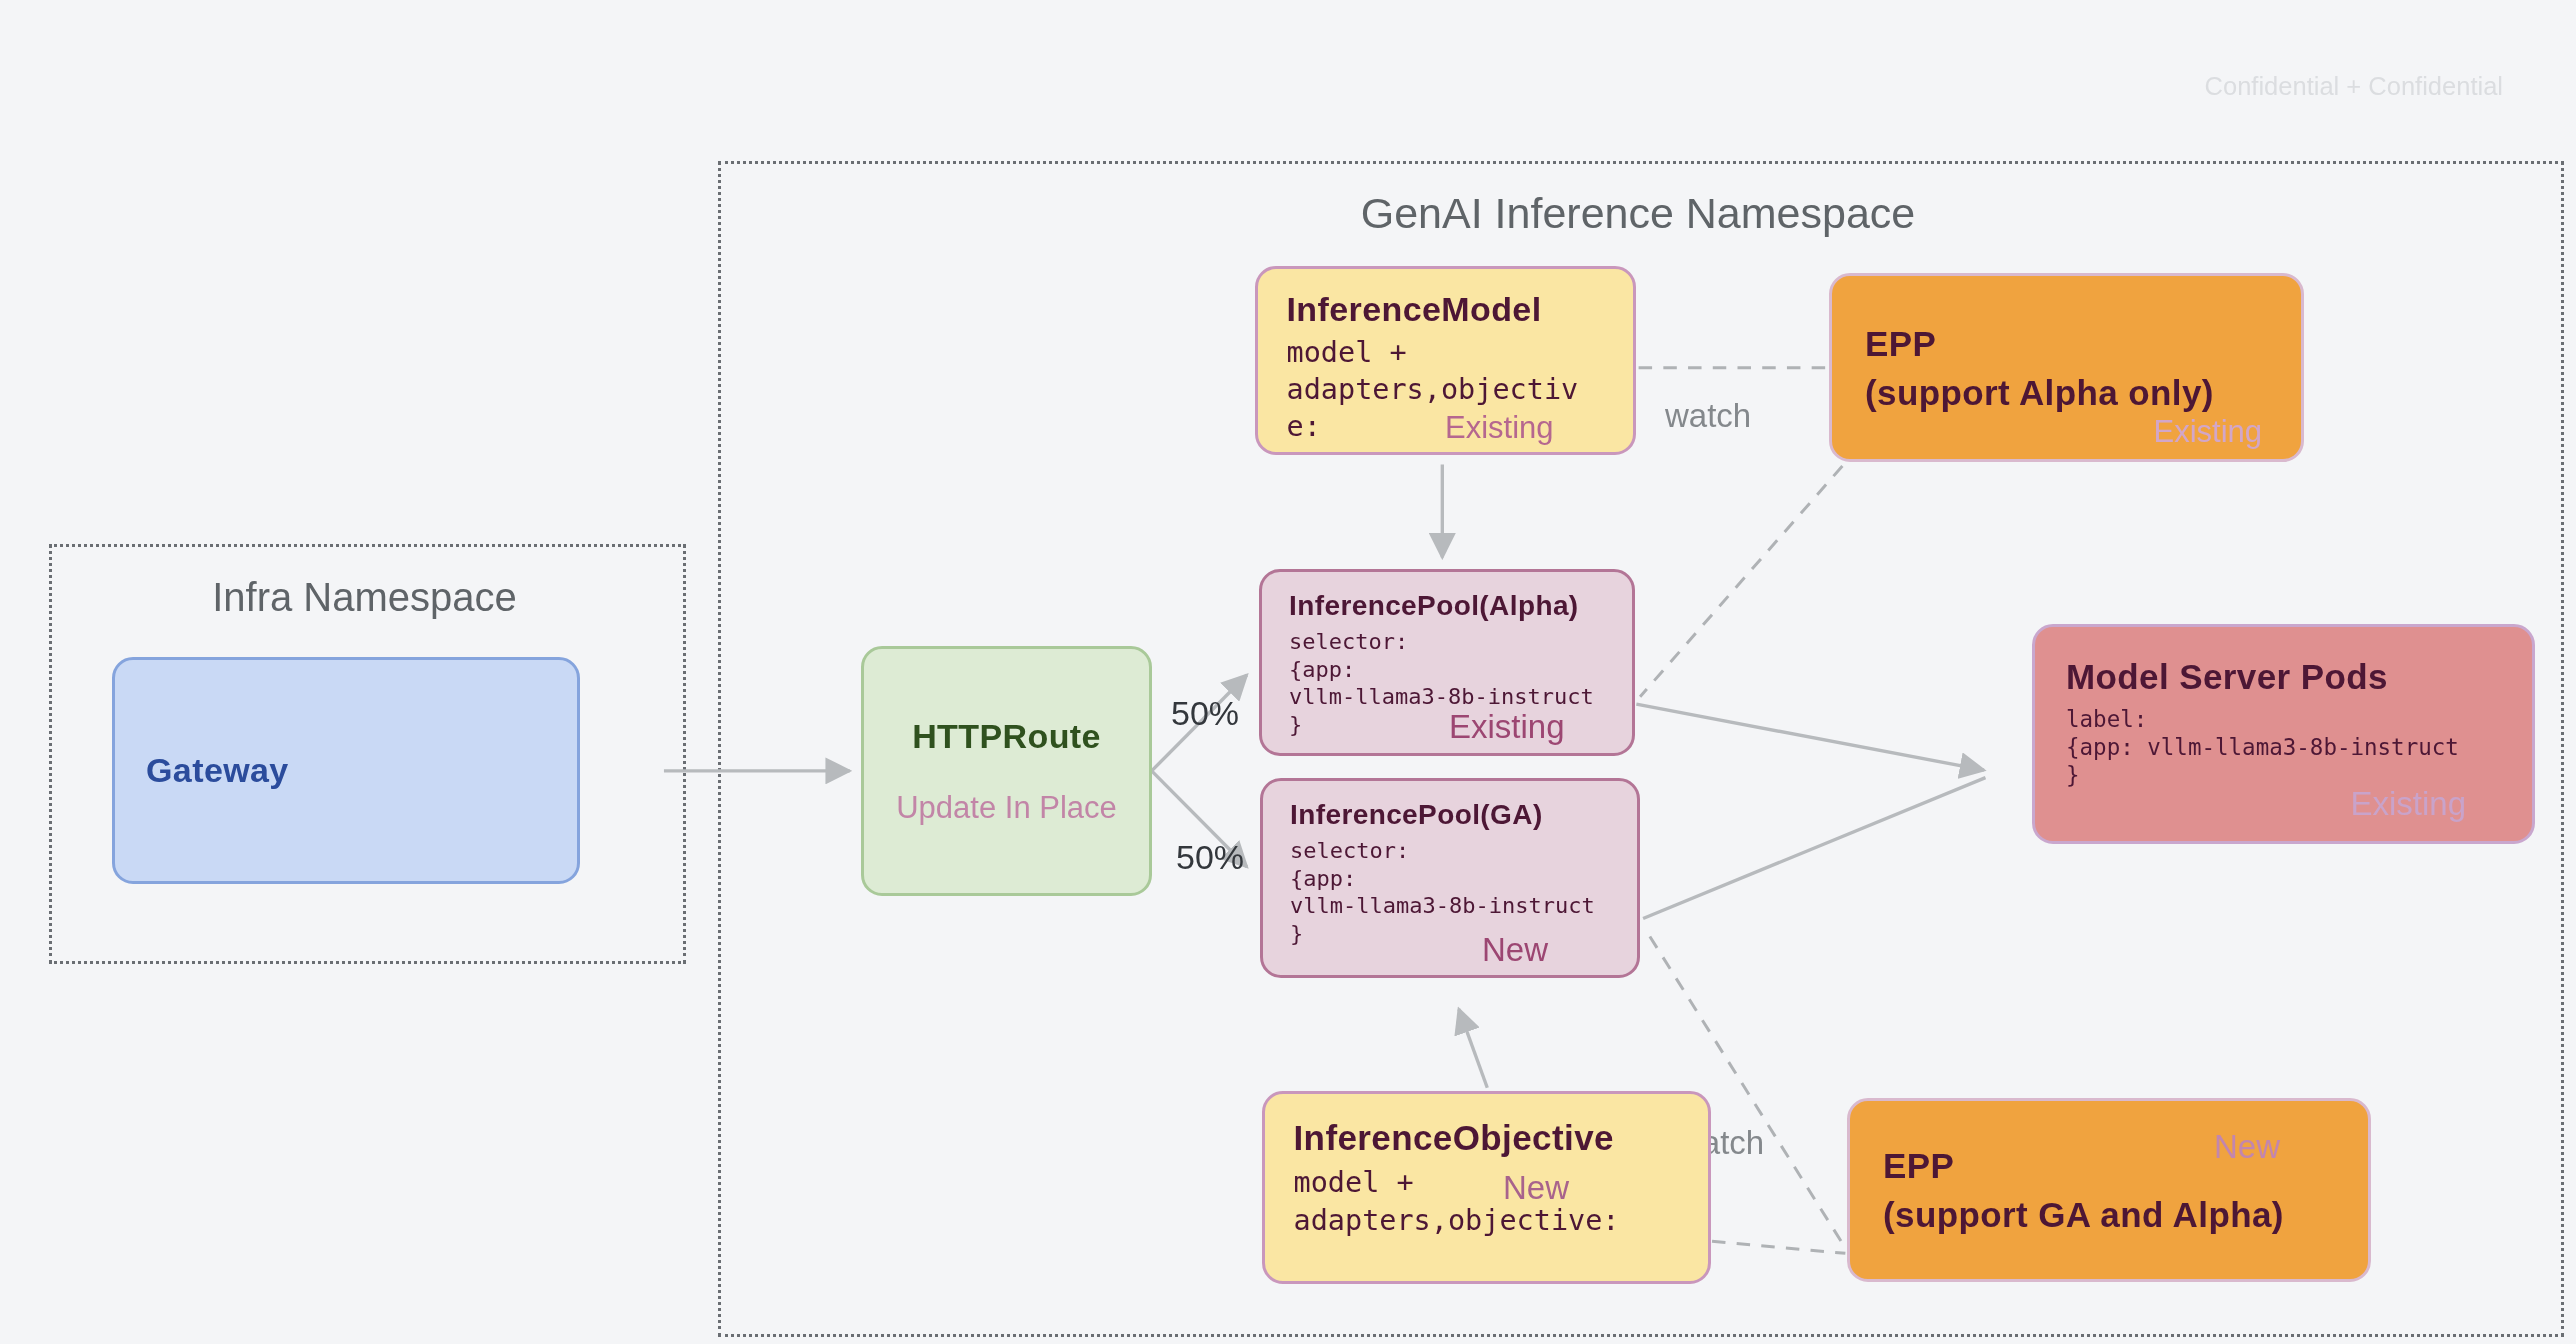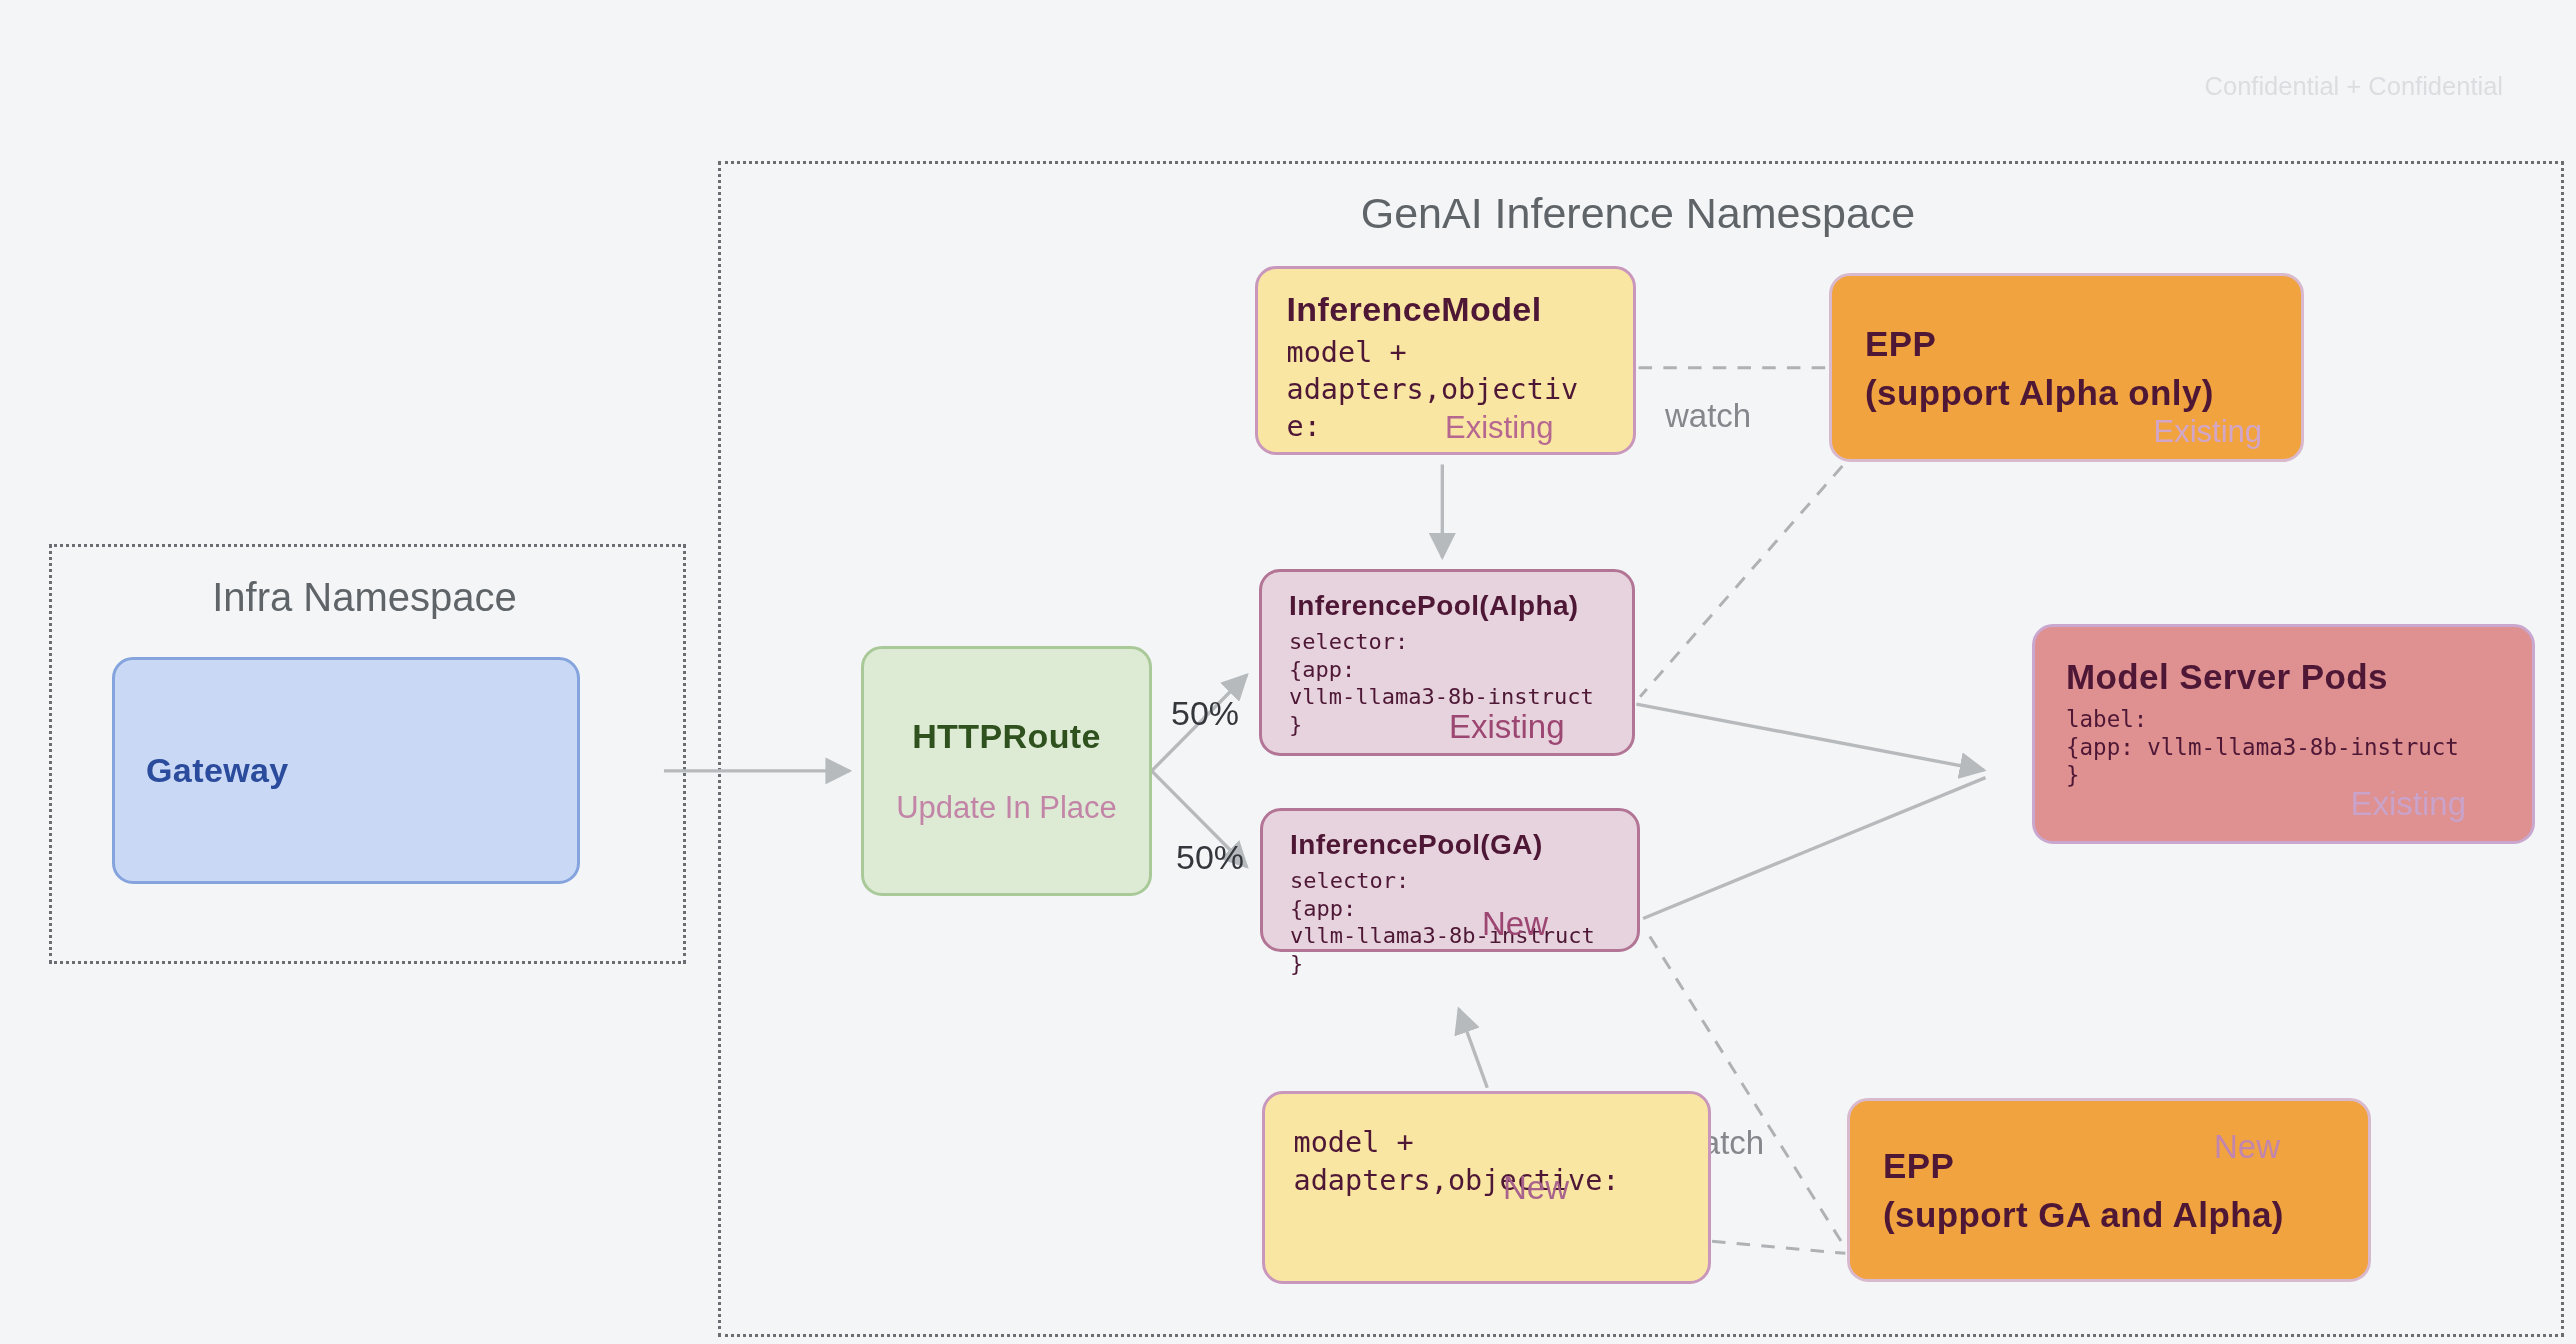--- a/index.html
+++ b/index.html
@@ -101,38 +101,39 @@
 
   <div class="node card-mauve" style="left:1259px; top:569px; width:376px; height:187px; padding:18px 0 0 27px;">
     <div class="title" style="font-size:28px;">InferencePool(Alpha)</div>
     <div class="code" style="font-size:22px; line-height:1.26; margin-top:6px;">selector:
 {app:
 vllm-llama3-8b-instruct
 }</div>
     <div class="status" style="left:187px; bottom:7.5px; color:#9C4672; font-size:33px;">Existing</div>
   </div>
 
-  <div class="node card-mauve" style="left:1260px; top:808px; width:380px; height:144px; padding:18px 0 0 27px;">
+  <div class="node card-mauve" style="left:1260px; top:778px; width:380px; height:200px; padding:18px 0 0 27px;">
     <div class="title" style="font-size:28px;">InferencePool(GA)</div>
     <div class="code" style="font-size:22px; line-height:1.26; margin-top:6px;">selector:
 {app:
 vllm-llama3-8b-instruct
 }</div>
     <div class="status" style="left:219px; bottom:6px; color:#9C4672; font-size:33px;">New</div>
   </div>
 
   <div class="node card-salmon" style="left:2008px; top:624px; width:503px; height:220px; padding:30px 0 0 31px;margin-left:24px;">
     <div class="title" style="font-size:35px;">Model Server Pods</div>
     <div class="code" style="font-size:22.5px; line-height:1.26; margin-top:7.5px;">label:
 {app: vllm-llama3-8b-instruct
 }</div>
     <div class="status" style="right:66px; bottom:18px; color:#C9A3CA; font-size:33px;">Existing</div>
   </div>
 
   <div class="node card-yellow" style="left:1262px; top:1091px; width:449px; height:193px; padding:24px 0 0 28.5px;">
+    <div class="title" style="font-size:35px;">InferenceObjective</div>
     <div class="code" style="font-size:28.5px; line-height:1.35; margin-top:6px; width:390px;">model +
 adapters,objective:</div>
     <div class="status" style="left:238px; top:75px; color:#A8638C; font-size:33px;">New</div>
   </div>
 
   <div class="node card-orange" style="left:1847px; top:1098px; width:524px; height:184px; display:flex; flex-direction:column; justify-content:center; padding-left:33px;">
     <div class="title" style="font-size:35px; line-height:1.4; white-space:pre-line;">EPP
 (support GA and Alpha)</div>
     <div class="status" style="right:88px; top:27px; color:#C286AE; font-size:33px;">New</div>
   </div>

